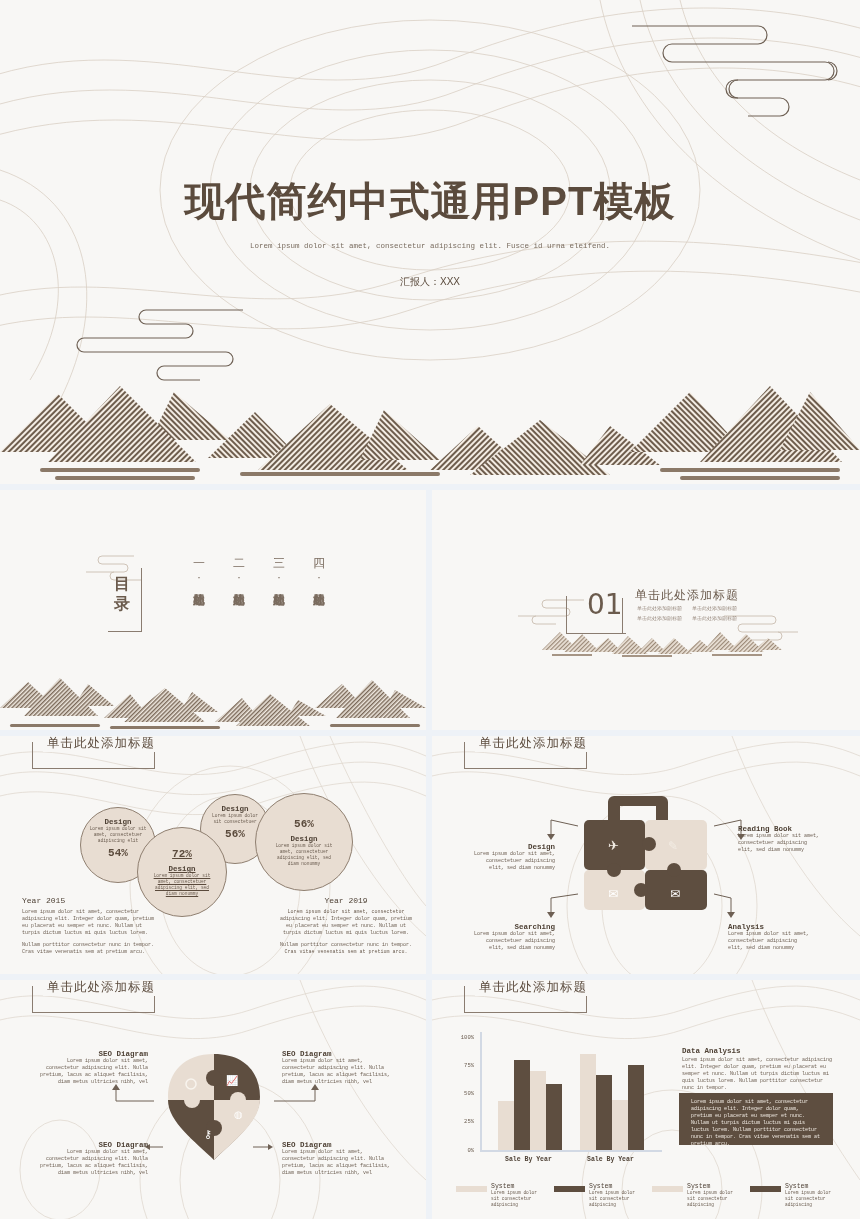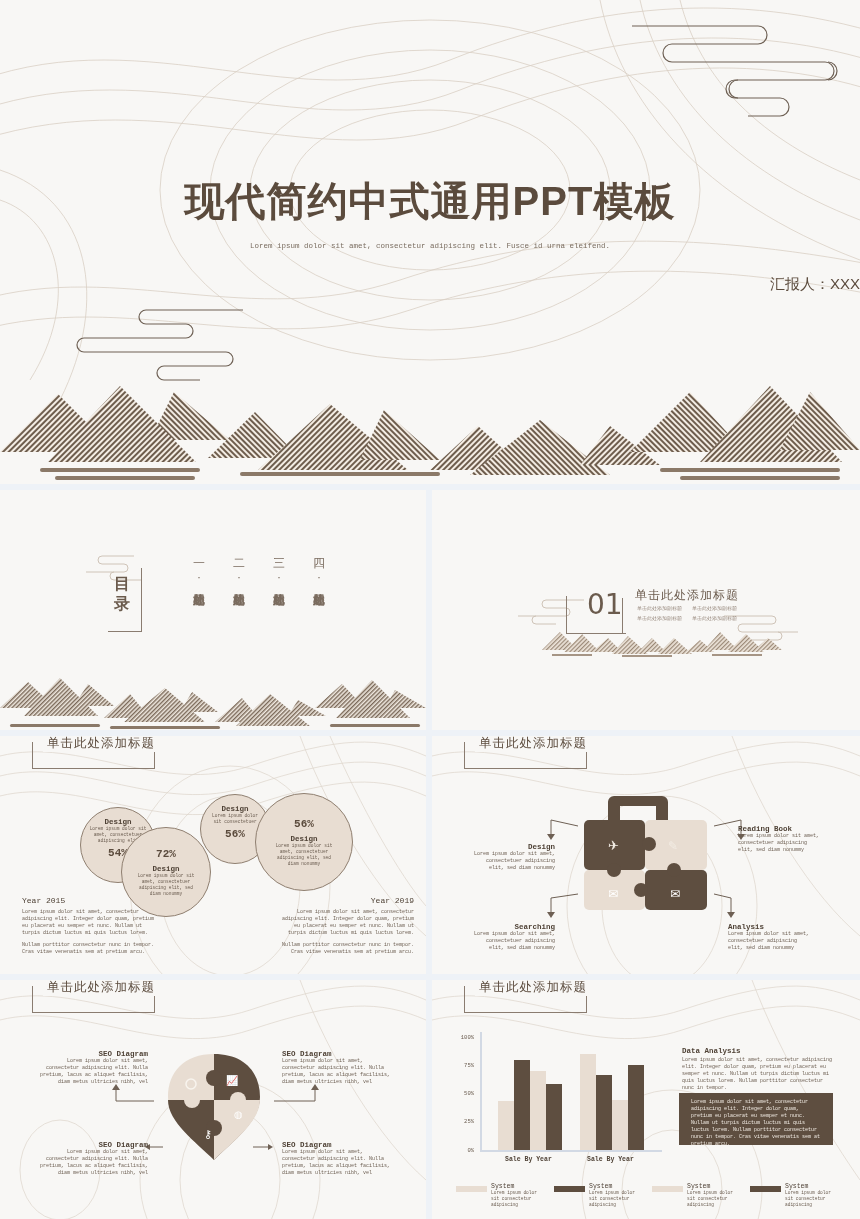--- a/index.html
+++ b/index.html
@@ -8,21 +8,21 @@
   .slide { position: absolute; background: #f8f7f5; overflow: hidden; }
   .contour { position: absolute; inset: 0; pointer-events: none; }
   .mono { font-family: "Liberation Mono", "DejaVu Sans Mono", monospace; }
   .lorem { font-family: "Liberation Mono", "DejaVu Sans Mono", monospace; font-size: 5px; line-height: 7px; color: #6b5d50; }
   .head-tiny { font-family: "Liberation Mono", "DejaVu Sans Mono", monospace; font-weight: bold; font-size: 7.5px; color: #4f4236; }
 
   
   #cover { left: 0; top: 0; width: 860px; height: 484px; }
   .cover-title { position: absolute; left: 0; width: 860px; top: 174px; text-align: center; font-size: 40px; font-weight: bold; color: #5b4b3d; letter-spacing: 1px; }
   .cover-sub { position: absolute; left: 0; width: 860px; top: 241px; text-align: center; font-size: 7.5px; line-height: 11px; color: #7a6d60; }
-  .cover-reporter { position: absolute; left: 0; width: 860px; top: 275px; text-align: right; font-size: 15px; color: #5b4b3d; }
+  .cover-reporter { position: absolute; left: 0; width: 860px; top: 275px; text-align: center; font-size: 10px; color: #5b4b3d; }
 
   
   .sec-title { position: absolute; left: 32px; top: 742px; width: 123px; height: 27px; border: 1px solid #8a7c70; border-top: none; }
   .sec-title span { position: absolute; left: 10px; top: -7px; background: #f8f7f5; padding: 0 4px; font-size: 12.5px; color: #5b4b3d; letter-spacing: 1px; white-space: nowrap; }
 
   .circle { position: absolute; border-radius: 50%; background: #e8ddd2; border: 1px solid #8f7f70; text-align: center; }
   .circle .pct { font-family: "Liberation Mono", monospace; font-weight: bold; color: #5b4b3d; }
   .circle .ttl { font-family: "Liberation Mono", monospace; font-weight: bold; font-size: 7.5px; color: #4f4236; }
 
   .legend-sw { position: absolute; width: 31px; height: 6px; }
@@ -245,32 +245,32 @@
   <div class="circle" style="left:200px;top:58px;width:70px;height:70px;">
     <div class="ttl" style="margin-top:10px;">Design</div>
     <div class="lorem" style="font-size:4.5px;line-height:6px;padding:0 8px;">Lorem ipsum dolor sit consectetuer</div>
     <div class="pct" style="font-size:11px;margin-top:3px;">56%</div>
   </div>
   <div class="circle" style="left:255px;top:57px;width:98px;height:98px;">
     <div class="pct" style="font-size:11px;margin-top:24px;">56%</div>
     <div class="ttl" style="margin-top:5px;">Design</div>
     <div class="lorem" style="font-size:4.5px;line-height:6px;padding:0 18px;">Lorem ipsum dolor sit amet, consectetuer adipiscing elit, sed diam nonummy</div>
   </div>
-  <div class="circle" style="left:121px;top:91px;width:90px;height:90px;">
+  <div class="circle" style="left:137px;top:91px;width:90px;height:90px;text-decoration:underline;">
     <div class="pct" style="font-size:11px;margin-top:20px;">72%</div>
     <div class="ttl" style="margin-top:5px;">Design</div>
     <div class="lorem" style="font-size:4.5px;line-height:6px;padding:0 14px;">Lorem ipsum dolor sit amet, consectetuer adipiscing elit, sed diam nonummy</div>
   </div>
 
   <div style="position:absolute;left:22px;top:160px;width:136px;">
     <div class="mono" style="font-size:8px;color:#4f4236;">Year 2015</div>
     <div class="lorem" style="margin-top:4px;">Lorem ipsum dolor sit amet, consectetur adipiscing elit. Integer dolor quam, pretium eu placerat eu semper et nunc. Nullam ut turpis dictum luctus mi quis luctus lorem.</div>
     <div class="lorem" style="margin-top:5px;">Nullam porttitor consectetur nunc in tempor. Cras vitae venenatis sem at pretium arcu.</div>
   </div>
-  <div style="position:absolute;left:278px;top:160px;width:136px;text-align:right;">
+  <div style="position:absolute;left:278px;top:160px;width:136px;text-align:center;">
     <div class="mono" style="font-size:8px;color:#4f4236;">Year 2019</div>
     <div class="lorem" style="margin-top:4px;">Lorem ipsum dolor sit amet, consectetur adipiscing elit. Integer dolor quam, pretium eu placerat eu semper et nunc. Nullam ut turpis dictum luctus mi quis luctus lorem.</div>
     <div class="lorem" style="margin-top:5px;">Nullam porttitor consectetur nunc in tempor. Cras vitae venenatis sem at pretium arcu.</div>
   </div>
 </div>
 
 <div class="slide" id="bag" style="left:432px;top:736px;width:428px;height:238px;">
   <svg class="contour" width="428" height="238">
     <g fill="none" stroke="#ddd4ca" stroke-width="0.7">
       <path d="M0 20 C 80 0, 160 60, 250 30 S 380 0, 428 20"></path>

